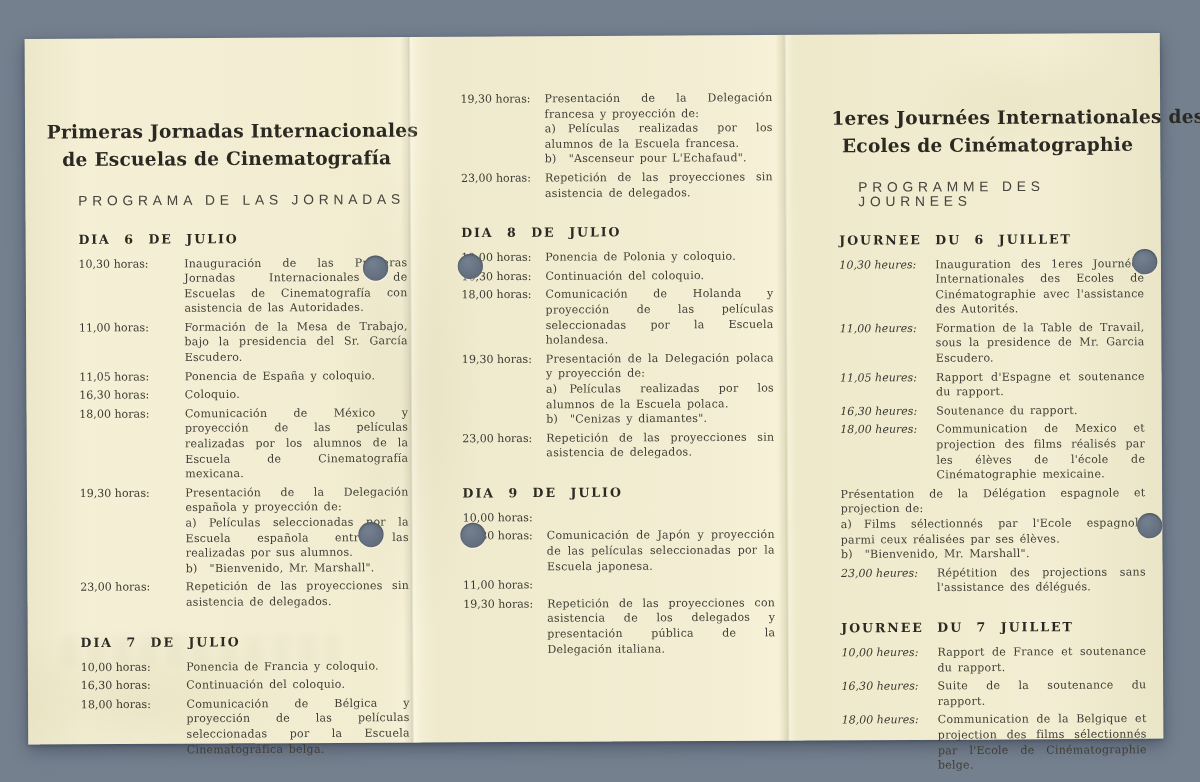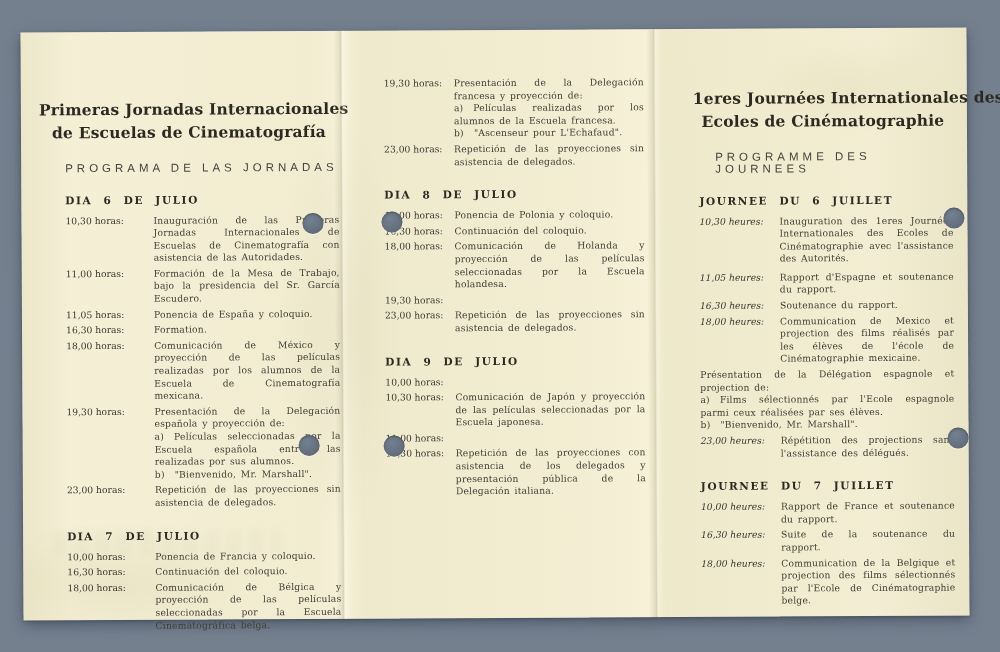--- a/index.html
+++ b/index.html
@@ -93,21 +93,21 @@
           </div>
           <div class="entry">
             <span class="time">11,05 horas:</span>
             <div class="desc">
               <div class="body">Ponencia de España y coloquio.</div>
             </div>
           </div>
           <div class="entry">
             <span class="time">16,30 horas:</span>
             <div class="desc">
-              <div class="body">Formation.</div>
+              <div class="body">Coloquio.</div>
             </div>
           </div>
           <div class="entry">
             <span class="time">18,00 horas:</span>
             <div class="desc">
               <div class="body">Comunicación de México y proyección de las películas realizadas por los alumnos de la Escuela de Cinematografía mexicana.</div>
             </div>
           </div>
           <div class="entry">
             <span class="time">19,30 horas:</span>
@@ -178,20 +178,25 @@
             </div>
           </div>
           <div class="entry">
             <span class="time">18,00 horas:</span>
             <div class="desc">
               <div class="body">Comunicación de Holanda y proyección de las películas seleccionadas por la Escuela holandesa.</div>
             </div>
           </div>
           <div class="entry">
             <span class="time">19,30 horas:</span>
+            <div class="desc">
+              <div class="body">Presentación de la Delegación polaca y proyección de:</div>
+              <div class="sub"><span class="sub-label">a)</span><span class="sub-text">Películas realizadas por los alumnos de la Escuela polaca.</span></div>
+              <div class="sub"><span class="sub-label">b)</span><span class="sub-text">"Cenizas y diamantes".</span></div>
+            </div>
           </div>
           <div class="entry">
             <span class="time">23,00 horas:</span>
             <div class="desc">
               <div class="body">Repetición de las proyecciones sin asistencia de delegados.</div>
             </div>
           </div>
         </div>
         <div class="section">
           <div class="day-heading">DIA 9 DE JULIO</div>
@@ -223,20 +228,24 @@
         <div class="panel-subtitle">PROGRAMME DES JOURNEES</div>
         <div class="section">
           <div class="day-heading">JOURNEE DU 6 JUILLET</div>
           <div class="entry">
             <span class="time">10,30 heures:</span>
             <div class="desc">
               <div class="body">Inauguration des 1eres Journées Internationales des Ecoles de Cinématographie avec l'assistance des Autorités.</div>
             </div>
           </div>
           <div class="entry">
+            <span class="time">11,00 heures:</span>
+            <div class="desc">
+              <div class="body">Formation de la Table de Travail, sous la presidence de Mr. Garcia Escudero.</div>
+            </div>
           </div>
           <div class="entry">
             <span class="time">11,05 heures:</span>
             <div class="desc">
               <div class="body">Rapport d'Espagne et soutenance du rapport.</div>
             </div>
           </div>
           <div class="entry">
             <span class="time">16,30 heures:</span>
             <div class="desc">

